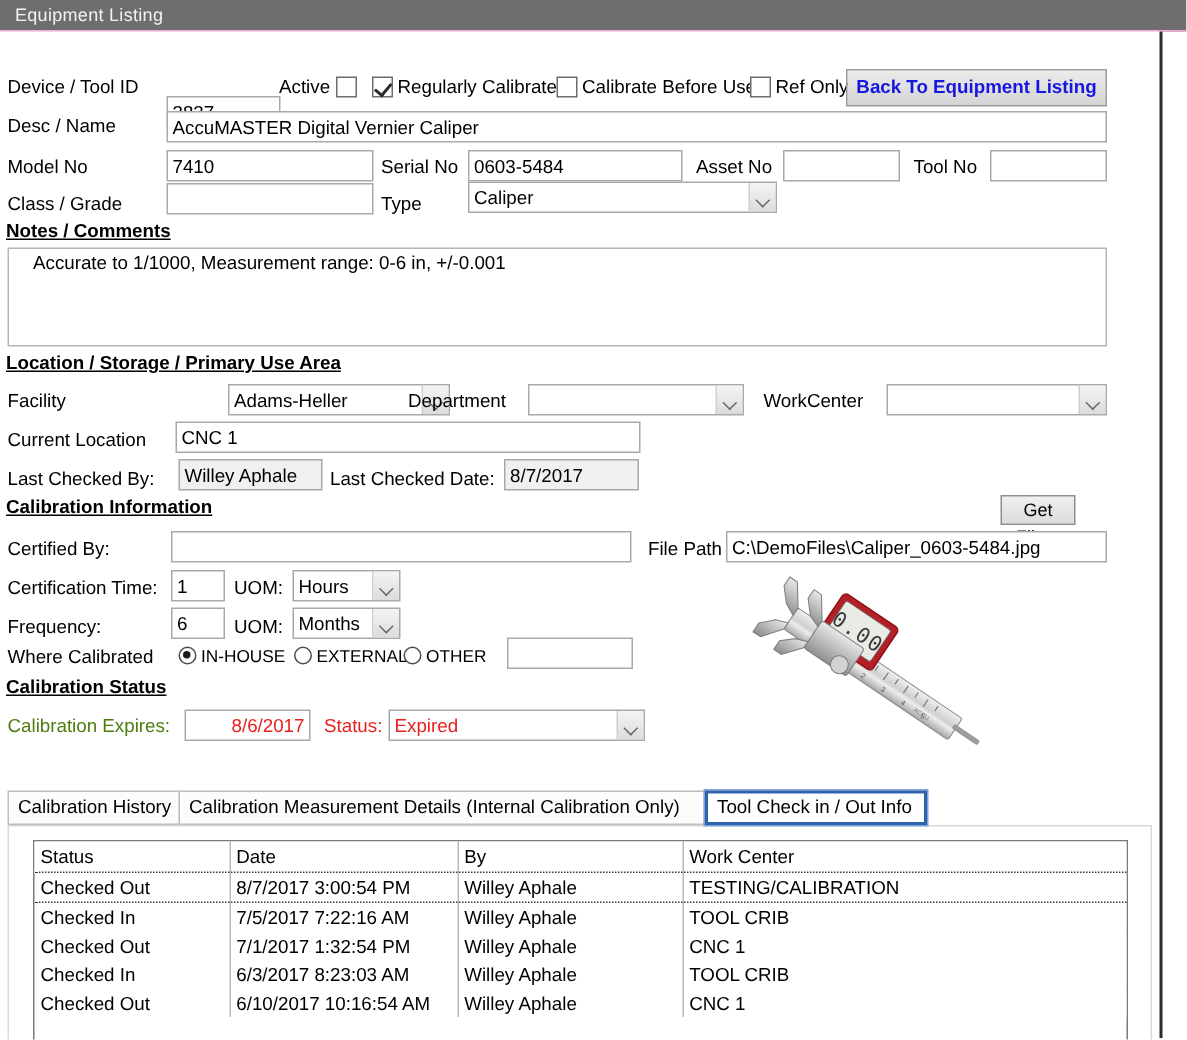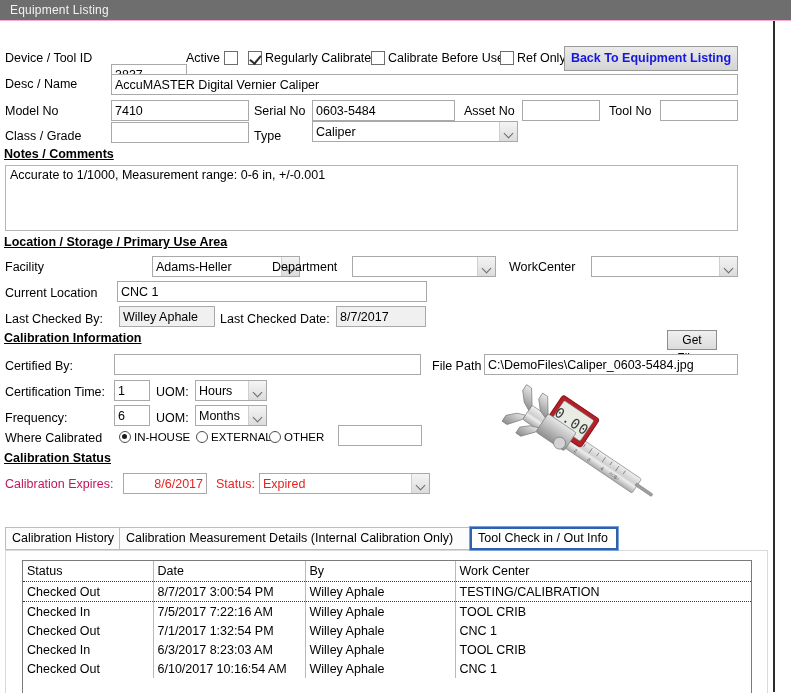--- a/index.html
+++ b/index.html
@@ -46,21 +46,21 @@
     white-space:nowrap;
     overflow:hidden;
   }
   .inp.ro{background:#f0f0f0;}
   .inp.red{color:#e8221f;text-align:right;}
 
   
   .ta{
     position:absolute;box-sizing:border-box;
     border:1px solid #b5b5b5;background:#fff;
-    font-size:12.5px;padding:2px 4px;color:#000;
+    font-size:12.5px;padding:2px 16px;color:#000;
     overflow:hidden;
   }
 
   
   .combo{
     position:absolute;box-sizing:border-box;
     border:1px solid #a9a9a9;background:#fff;
     height:21px;font-size:12.5px;color:#000;
     padding:1px 3px;line-height:18px;
     white-space:nowrap;overflow:hidden;
@@ -291,21 +291,21 @@
   <span class="rdwrap" style="left:196px;top:410px;">
     <span class="rd"></span><span>EXTERNAL</span>
   </span>
   <span class="rdwrap" style="left:269px;top:410px;">
     <span class="rd"></span><span>OTHER</span>
   </span>
   <div class="inp" style="left:338px;top:404px;width:84px;"></div>
 
   <span class="sect" style="left:4px;top:430px;">Calibration Status</span>
 
-  <span class="lbl" style="left:5px;top:456px;color:#be185d;">Calibration Expires:</span>
+  <span class="lbl" style="left:5px;top:456px;color:#4d7c0f;">Calibration Expires:</span>
   <div class="inp red" style="left:123px;top:452px;width:84px;">8/6/2017</div>
   <span class="lbl" style="left:216px;top:456px;color:#e8221f;">Status:</span>
   <div class="combo red" style="left:259px;top:452px;width:171px;">
     <span>Expired</span>
     <span class="arrow"></span>
   </div>
 
   <div class="caliper">
     <svg width="170" height="140" viewBox="0 0 170 140" xmlns="http://www.w3.org/2000/svg">
       <defs>

